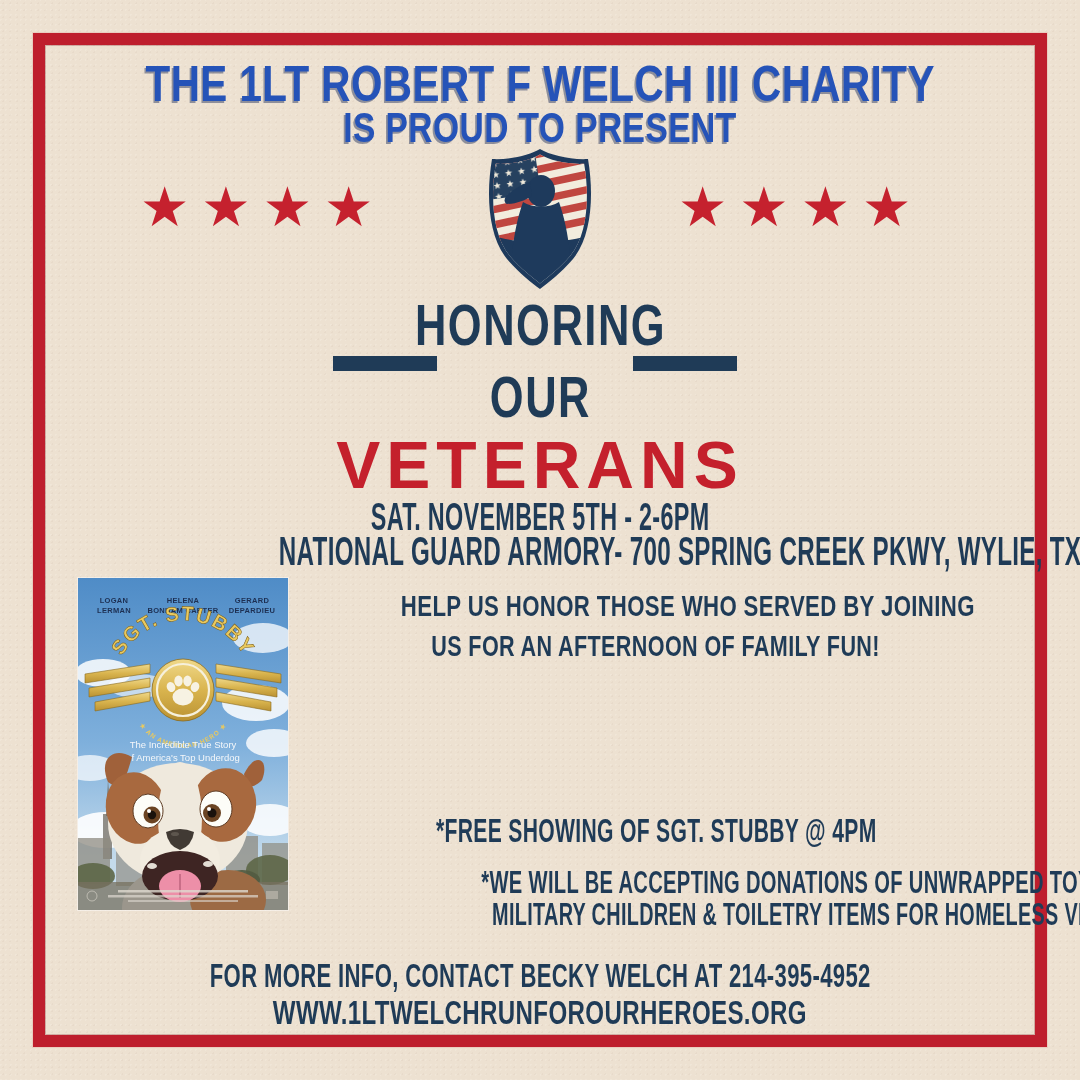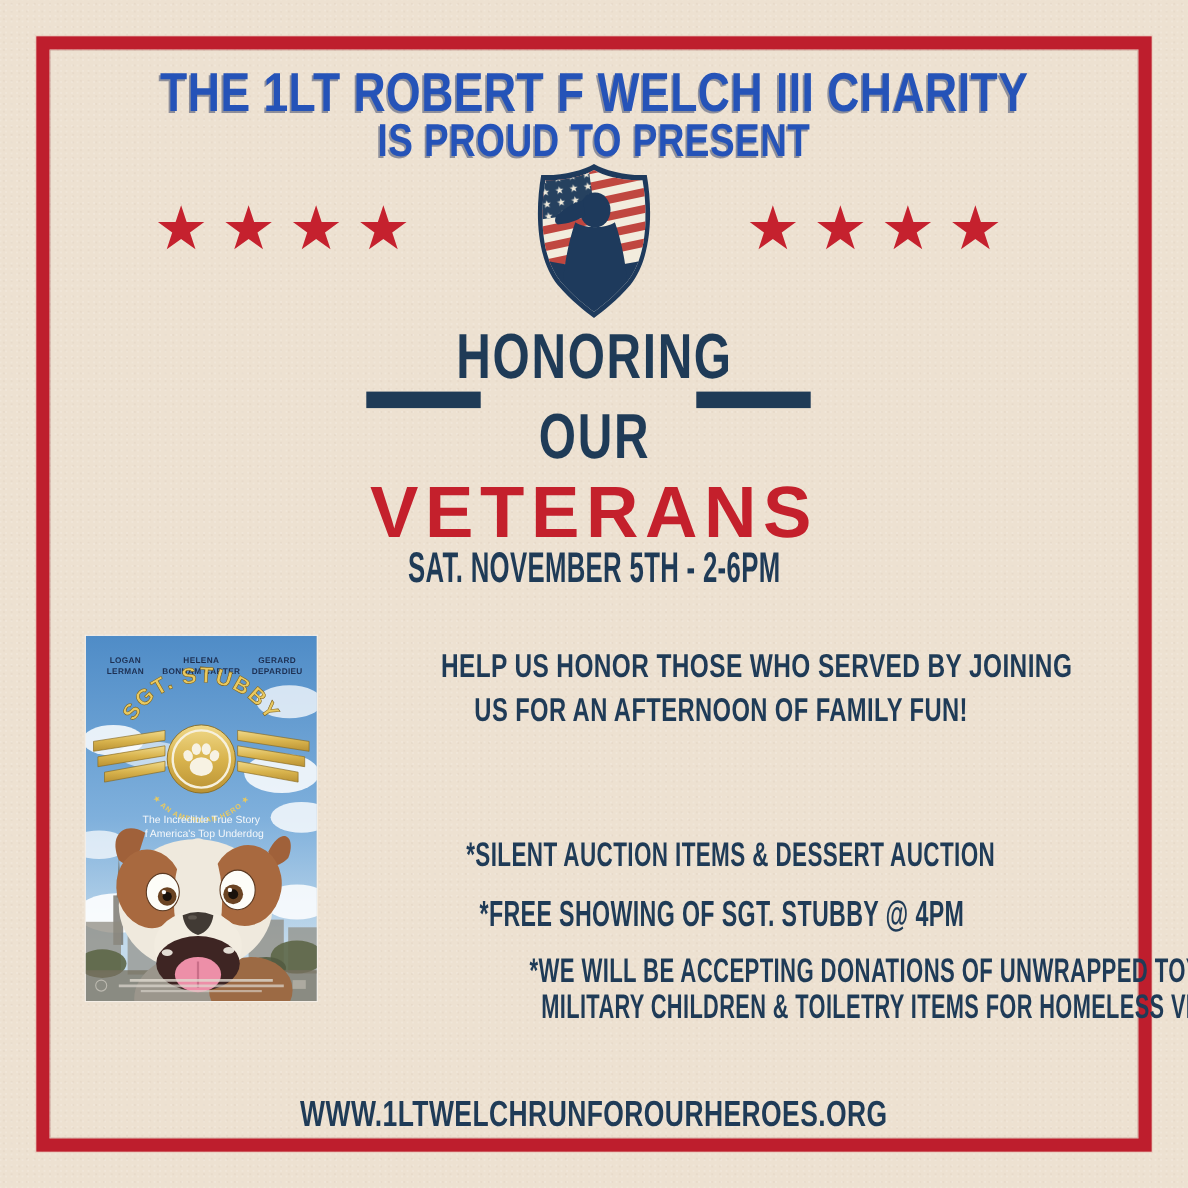--- a/index.html
+++ b/index.html
@@ -103,20 +103,23 @@
   <div class="line navy" style="top:352px;font-size:58px;">
     <span class="cond" style="--sx:0.75;letter-spacing:2px;">OUR</span>
   </div>
   <div class="line veterans" style="top:397px;font-size:66px;">
     <span style="display:inline-block;margin-top:35px;">VETERANS</span>
   </div>
 
   <div class="line navy" style="top:481px;font-size:39px;">
     <span class="cond" style="--sx:0.60;">SAT. NOVEMBER 5TH -  2-6PM</span>
   </div>
+  <div class="line navy" style="top:515px;font-size:41px;">
+    <span class="cond" style="--sx:0.59;">NATIONAL GUARD ARMORY- 700 SPRING CREEK PKWY, WYLIE, TX</span>
+  </div>
 
   <svg style="position:absolute;left:78px;top:578px;box-shadow:0 0 0 1px rgba(255,255,255,0.45);" width="210" height="332" viewBox="0 0 210 332">
     <defs>
       <linearGradient id="sky" x1="0" y1="0" x2="0" y2="1">
         <stop offset="0" stop-color="#4F8CC7"></stop>
         <stop offset="0.5" stop-color="#7FB0DC"></stop>
         <stop offset="0.85" stop-color="#C4DBEC"></stop>
       </linearGradient>
       <linearGradient id="gold" x1="0" y1="0" x2="0" y2="1">
         <stop offset="0" stop-color="#F0D98A"></stop>
@@ -233,31 +236,31 @@
     </g>
   </svg>
 
   <div class="line-rc navy" style="top:575px;font-size:30px;">
     <span class="cond" style="--sx:0.74;">HELP US HONOR THOSE WHO SERVED BY JOINING</span>
   </div>
   <div class="line-rc navy" style="top:615px;font-size:30px;">
     <span class="cond" style="--sx:0.72;">US FOR AN AFTERNOON OF FAMILY FUN!</span>
   </div>
 
-  <div class="line-rc navy" style="top:745px;font-size:31px;">
-    <span class="cond" style="--sx:0.66;">*SILENT AUCTION ITEMS &amp; DESSERT AUCTION</span>
-  </div>
   <div class="line-rc navy" style="top:798px;font-size:33px;">
     <span class="cond" style="--sx:0.64;">*FREE SHOWING OF SGT. STUBBY @ 4PM</span>
   </div>
 
   <div class="line-rc navy" style="top:851px;font-size:31px;">
     <span class="cond" style="--sx:0.65;">*WE WILL BE ACCEPTING DONATIONS OF UNWRAPPED TOYS FOR</span>
   </div>
   <div class="line-rc navy" style="top:883px;font-size:31px;">
     <span class="cond" style="--sx:0.64;">MILITARY CHILDREN &amp; TOILETRY ITEMS FOR HOMELESS VETERANS</span>
   </div>
 
+  <div class="line navy" style="top:943px;font-size:33px;">
+    <span class="cond" style="--sx:0.67;">FOR MORE INFO, CONTACT BECKY WELCH AT 214-395-4952</span>
+  </div>
   <div class="line navy" style="top:980px;font-size:33px;">
     <span class="cond" style="--sx:0.73;">WWW.1LTWELCHRUNFOROURHEROES.ORG</span>
   </div>
 
 </div>
 
 </body></html>

